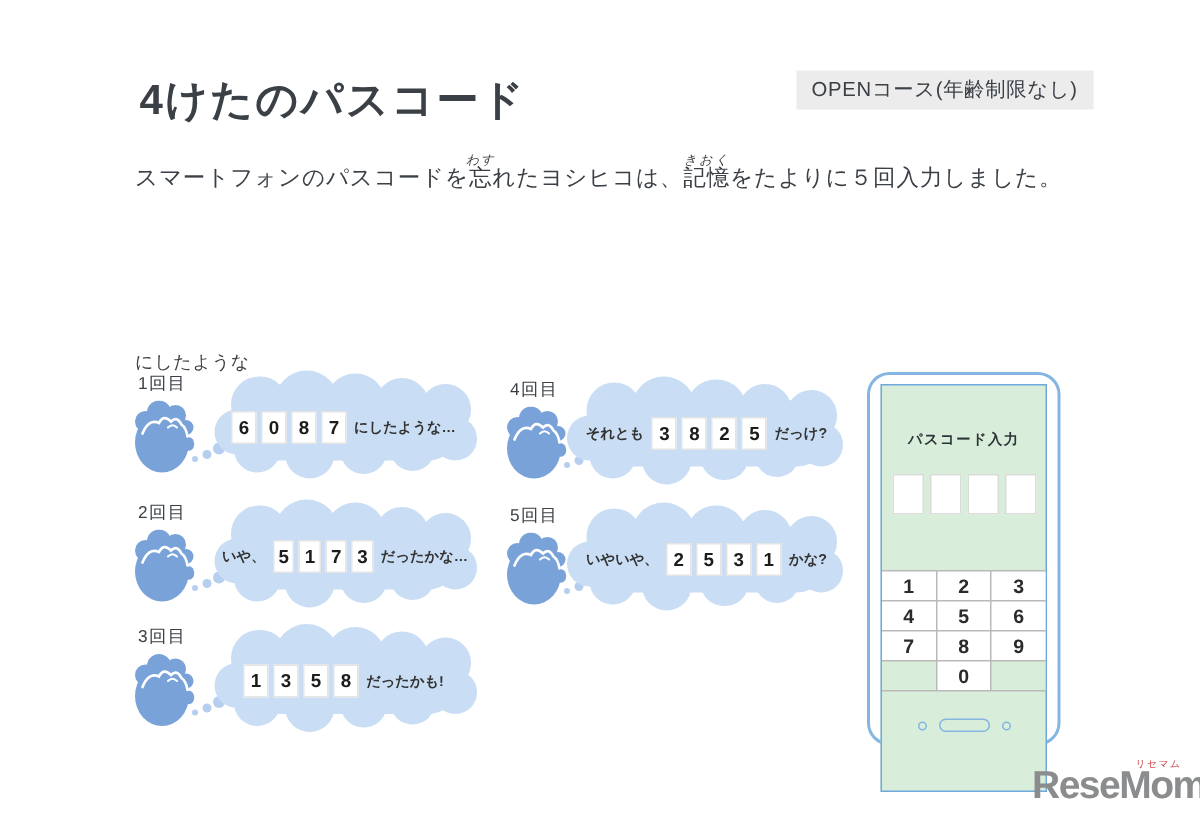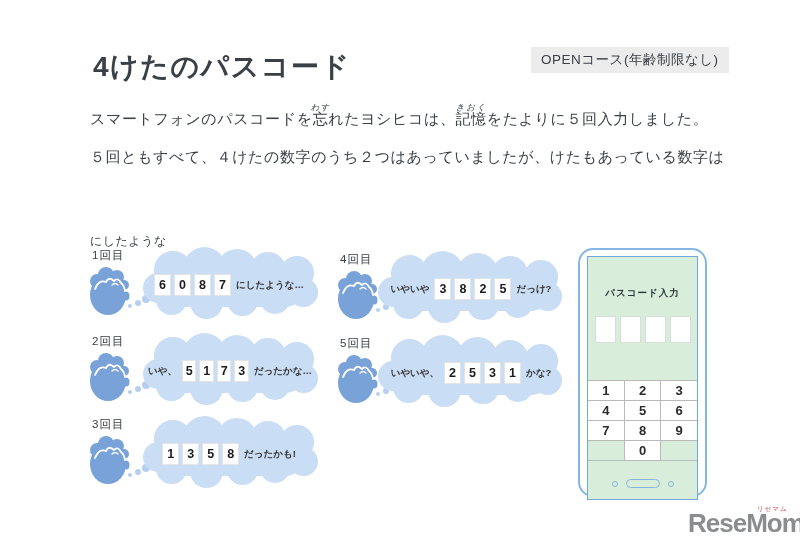--- a/index.html
+++ b/index.html
@@ -40,21 +40,21 @@
   .bubble .bump{position:absolute;border-radius:50%;background:var(--bubble_blue);}
   .bubble .core{position:absolute;left:4%;top:14%;width:92%;height:72%;border-radius:26px;background:var(--bubble_blue);}
   .bubble-content{position:relative;z-index:2;display:flex;align-items:center;justify-content:center;height:100%;gap:3px;}
   .bubble-text{font-size:9.5px;font-weight:700;color:#333;white-space:nowrap;margin:0 2px;}
   .digit-box{width:17px;height:22px;background:#fff;border:1px solid #e4e4e4;display:flex;align-items:center;justify-content:center;
              font-size:12.5px;font-weight:700;color:#1c1c1c;}
 
   
   .phone{position:absolute;left:578px;top:248px;width:129px;height:249px;background:#fff;
          border:2px solid var(--phone_border);border-radius:15px;}
-  .screen{position:absolute;left:7px;top:6px;width:111px;height:244px;background:var(--screen_green);
+  .screen{position:absolute;left:7px;top:6px;width:111px;height:272px;background:var(--screen_green);
           border:1px solid var(--accent_blue);}
   .screen-title{position:absolute;left:0;top:30px;width:100%;text-align:center;font-size:9.5px;font-weight:700;
                 letter-spacing:1px;color:#2e3338;}
   .slots{position:absolute;left:0;top:59px;width:100%;display:flex;justify-content:center;gap:4px;}
   .slot{width:21px;height:27px;background:#fff;border:1px solid #d9ddd9;}
   .keypad{position:absolute;left:0;top:123px;width:109px;display:grid;grid-template-columns:repeat(3,1fr);
           grid-auto-rows:19px;gap:1px;background:var(--key_border);padding:1px 0;}
   .key{background:#fff;display:flex;align-items:center;justify-content:center;
        font-size:13px;font-weight:700;color:#2b2b2b;}
   .key.blank{background:var(--screen_green);}
@@ -70,21 +70,20 @@
 </head>
 <body>
 
 <div class="page">
 
   <div class="title">4けたのパスコード</div>
   <div class="badge">OPENコース(年齢制限なし)</div>
 
   <div class="problem">
     <div class="pline"><span>スマートフォンのパスコードを</span><ruby><span>忘</span><rt>わす</rt></ruby><span>れたヨシヒコは、</span><ruby><span>記憶</span><rt>きおく</rt></ruby><span>をたよりに５回入力しました。</span></div>
-    <div class="pline">５回ともすべて、４けたの数字のうち２つはあっていましたが、けたもあっている数字は</div>
   </div>
 
   <div class="attempts-heading">にしたような</div>
   <div id="attempts">
       <div class="attempt" style="left: 88px; top: 247px;">
         <div class="attempt-label">1回目</div>
         <div class="face"><svg width="42" height="50" viewBox="0 0 42 50">
             <g fill="var(--face_blue)">
               <ellipse cx="20" cy="28" rx="18" ry="20"></ellipse>
               <circle cx="9" cy="14" r="7"></circle>
@@ -224,21 +223,21 @@
           <span class="bump" style="left: 110.36px; top: -3px; width: 36px; height: 36px;"></span>
           <span class="bump" style="left: 142.4px; top: 1.2px; width: 33.6px; height: 33.6px;"></span>
           <span class="bump" style="left: -3.56px; top: 18px; width: 30px; height: 30px;"></span>
           <span class="bump" style="left: 10.68px; top: 28.8px; width: 31.2px; height: 31.2px;"></span>
           <span class="bump" style="left: 46.28px; top: 31.2px; width: 33px; height: 33px;"></span>
           <span class="bump" style="left: 85.44px; top: 30px; width: 31.2px; height: 31.2px;"></span>
           <span class="bump" style="left: 121.04px; top: 28.8px; width: 30px; height: 30px;"></span>
           <span class="bump" style="left: 151.3px; top: 22.8px; width: 28.8px; height: 28.8px;"></span>
           <span class="core"></span>
           <div class="bubble-content">
-            <span class="bubble-text">いやいや</span>
+            <span class="bubble-text">それとも</span>
             <span class="digit-box">3</span>
             <span class="digit-box">8</span>
             <span class="digit-box">2</span>
             <span class="digit-box">5</span>
             <span class="bubble-text">だっけ?</span>
           </div>
         </div>
       </div>
       <div class="attempt" style="left: 336px; top: 335px;">
         <div class="attempt-label">5回目</div>

